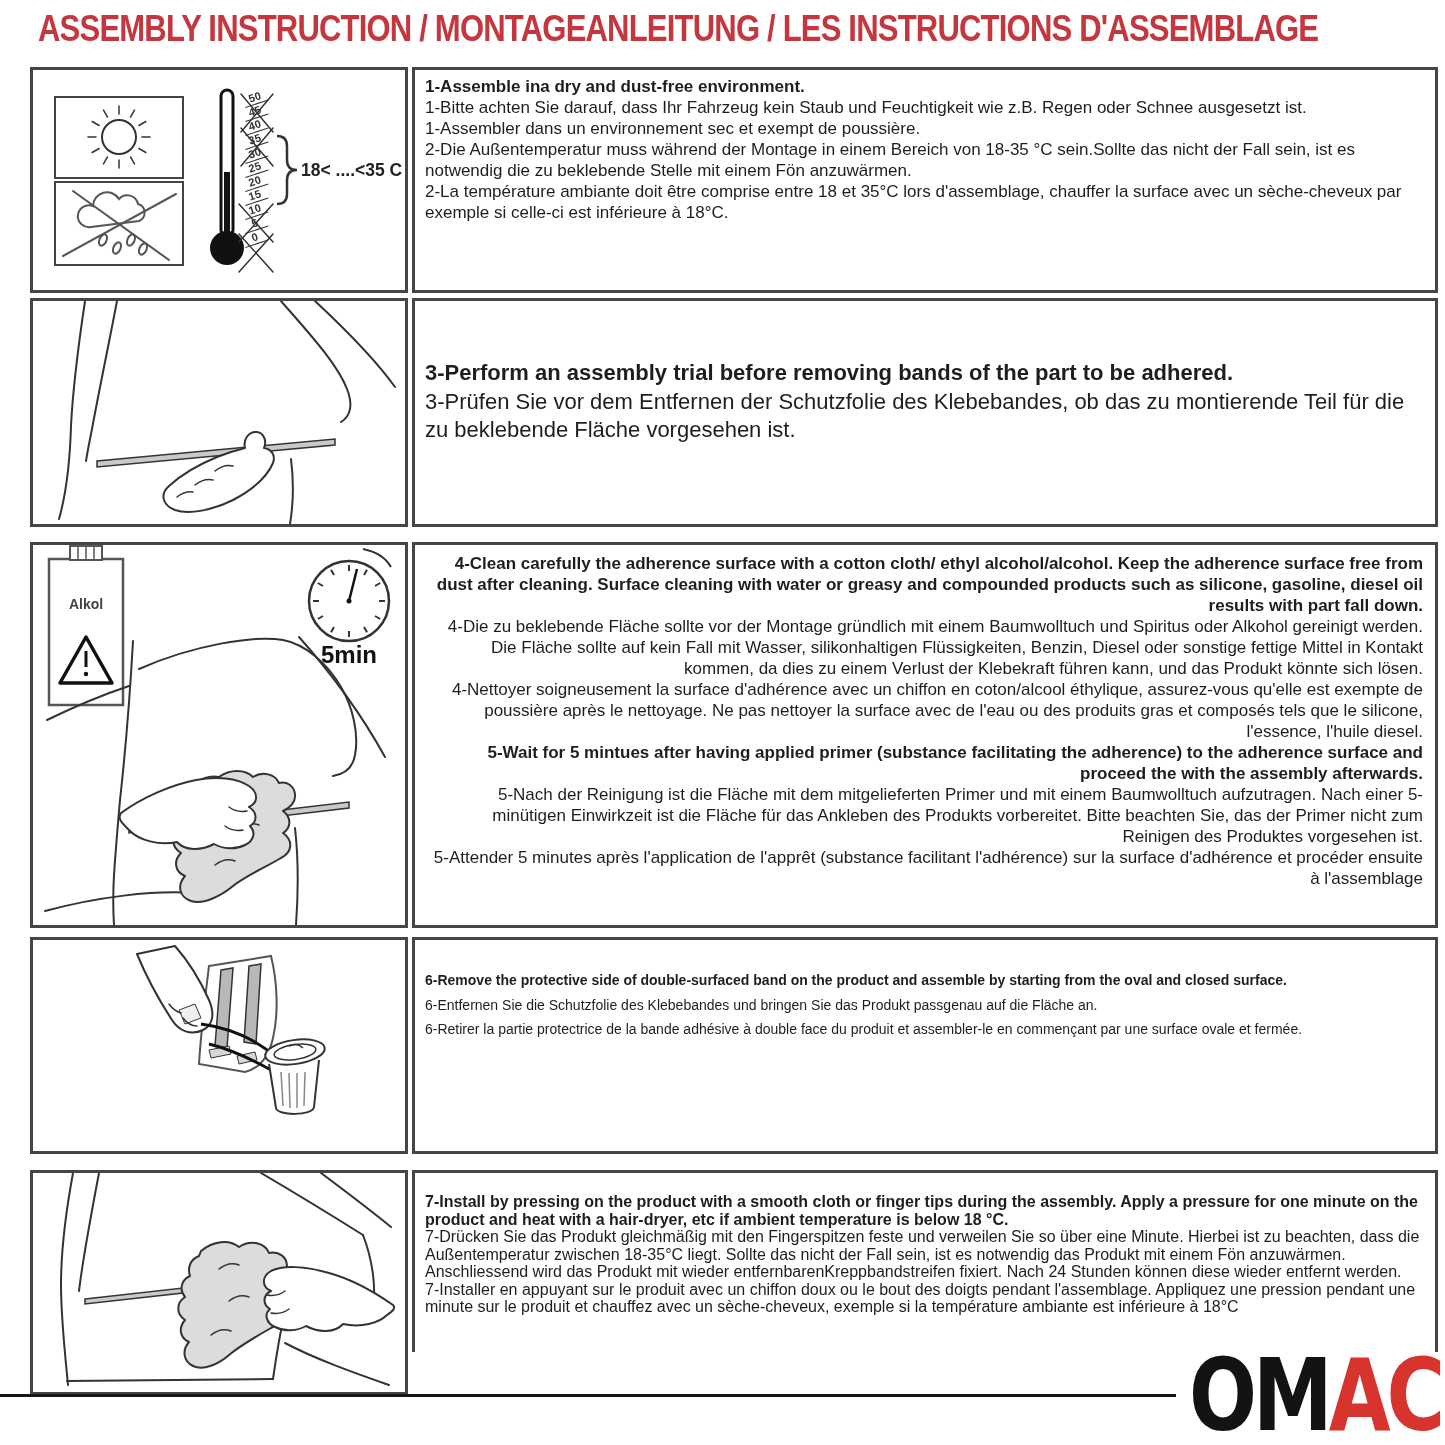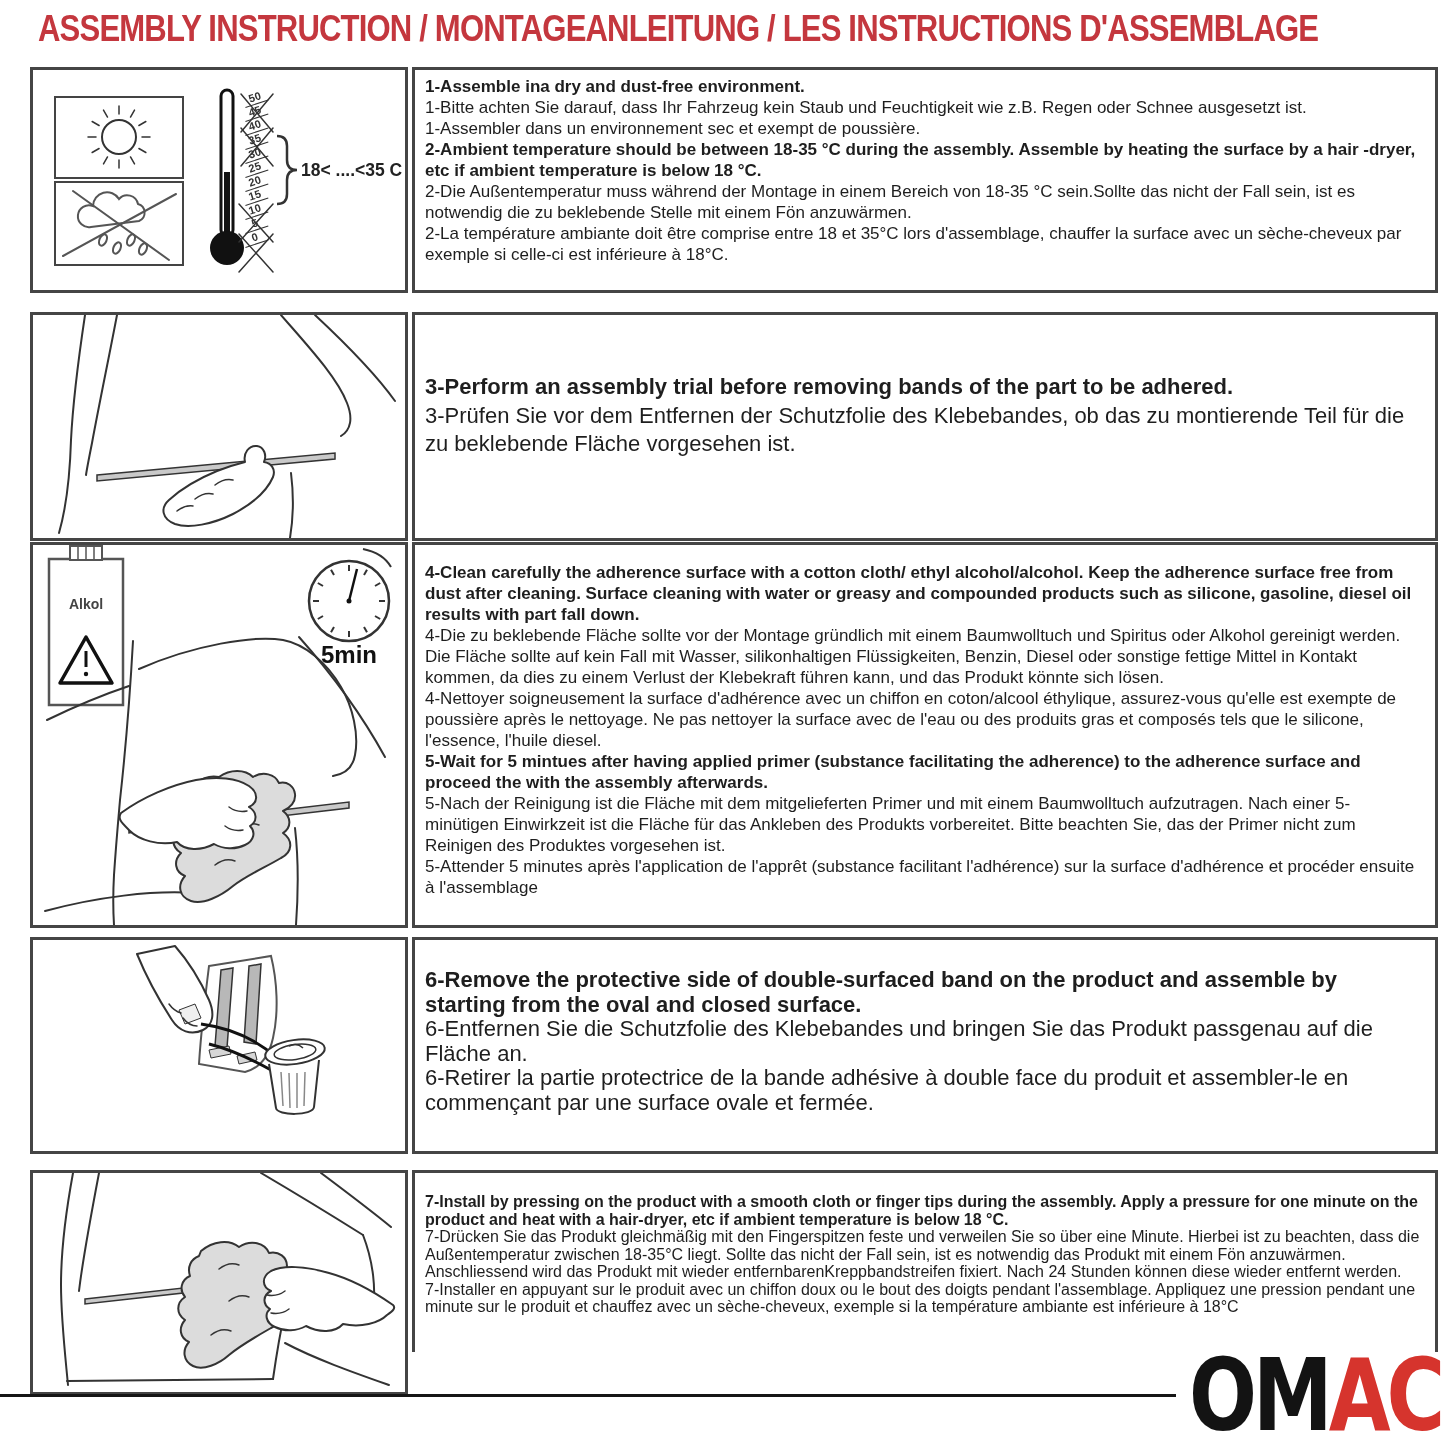--- a/index.html
+++ b/index.html
@@ -11,21 +11,21 @@
   .panel{position:absolute;top:0;left:30px;width:378px;height:100%;border:3px solid #454545;
          background:#fff;box-sizing:border-box;}
   .panel svg{display:block;width:100%;height:100%;}
   .tbox{position:absolute;top:0;left:412px;width:1026px;height:100%;border:3px solid #454545;
         background:#fff;box-sizing:border-box;padding:6px 12px 4px 10px;overflow:hidden;}
   .tbox p{margin:0;}
   .b{font-weight:700;}
   .gap{margin-top:21px;}
   .t17{font-size:17px;line-height:21px;}
   .t22{font-size:22px;line-height:28.5px;padding-top:58px;}
-  .t21{font-size:22px;line-height:24.5px;padding-top:28px;}
+  .t21{font-size:14px;line-height:24.5px;padding-top:28px;}
   .t16{font-size:16px;line-height:17.5px;padding-top:20px;}
   .openbottom{border-bottom:none;height:182px;}
   .footline{position:absolute;left:0;top:1394px;width:1176px;height:3px;background:#161616;}
   .logo{position:absolute;right:4px;top:1346px;font-family:"DejaVu Sans",sans-serif;font-weight:700;
         font-size:100px;line-height:1;letter-spacing:-5px;white-space:nowrap;
         transform:scaleX(.8);transform-origin:right top;}
   .logo .blk{color:#131313;}
   .logo .red{color:#d6342d;}
   .ln{stroke:#333;stroke-width:2;fill:none;stroke-linecap:round;}
   .ln15{stroke:#333;stroke-width:1.5;fill:none;stroke-linecap:round;}
@@ -137,27 +137,26 @@
           </g>
           <path d="M244,66 Q254,66 254,76 L254,90 Q254,100 264,100 Q254,100 254,110 L254,124 Q254,134 244,134" stroke="#333" stroke-width="2.5" fill="none"></path>
           <text x="268" y="106" font-size="17.5" font-weight="600" fill="#222">18&lt; ....&lt;35 C</text>
         </g>
       </svg>
     </div>
     <div class="tbox t17">
       <p class="b">1-Assemble ina dry and dust-free environment.</p>
       <p>1-Bitte achten Sie darauf, dass Ihr Fahrzeug kein Staub und Feuchtigkeit wie z.B. Regen oder Schnee ausgesetzt ist.</p>
       <p>1-Assembler dans un environnement sec et exempt de poussière.</p>
-      <p class="b gap">2-Ambient temperature should be between 18-35 °C  during the assembly. Assemble by heating the surface by a hair -dryer, etc if ambient temperature is below 18 °C.</p>
       <p>2-Die Außentemperatur muss während der Montage in einem Bereich von 18-35 °C  sein.Sollte das nicht der Fall sein, ist es notwendig die zu beklebende Stelle mit einem Fön anzuwärmen.</p>
       <p>2-La température ambiante doit être comprise entre 18 et 35°C lors d'assemblage, chauffer la surface avec un sèche-cheveux par exemple si celle-ci est inférieure à 18°C.</p>
     </div>
   </div>
 
-  <div class="row" style="top:312px;height:229px;">
+  <div class="row" style="top:298px;height:229px;">
     <div class="panel">
       <svg viewBox="0 0 372 223" preserveAspectRatio="none">
         <path class="ln" d="M52,0 C46,40 40,85 38,125 C37,158 34,190 26,218"></path>
         <path class="ln" d="M84,0 C76,42 66,90 59,128 C56,143 54,153 53,160"></path>
         <path class="ln" d="M248,0 C274,30 304,62 314,88 C320,103 318,115 308,121"></path>
         <path class="ln" d="M282,0 C312,28 342,58 362,86"></path>
         <path class="ln" d="M258,158 C261,182 260,205 257,223"></path>
         <polygon class="strip" points="64,160 302,138 302,144 64,166"></polygon>
         <path class="hand" d="M212,147 C210,138 216,130 224,131 C231,132 234,140 231,147 C238,148 243,154 240,162 C234,176 219,189 200,199 C180,209 156,214 142,209 C129,204 127,193 136,185 C149,173 167,163 184,156 C194,152 204,149 212,147 Z"></path>
         <path class="ln15" d="M182,170 q9,-7 18,-5"></path>
@@ -222,21 +221,21 @@
           <path class="cloth" d="M186,232 C197,224 212,224 220,232 C230,226 242,229 246,238 C254,236 261,241 262,249 C263,257 257,263 250,266 C258,272 259,282 250,288 C260,295 260,307 248,313 C233,322 214,330 200,341 C188,351 170,360 158,356 C146,352 144,340 152,331 C142,327 140,316 148,308 C138,302 138,291 147,284 C140,277 142,266 152,261 C148,252 152,244 160,241 C166,234 176,230 186,232 Z"></path>
           <path class="ln15" d="M196,252 q10,-8 20,-4" stroke="#555"></path>
           <path class="ln15" d="M206,284 q10,-8 20,-4" stroke="#555"></path>
           <path class="ln15" d="M182,320 q10,-8 20,-4" stroke="#555"></path>
           <path class="hand" d="M88,268 C110,252 138,240 163,235 C184,231 204,233 216,241 C226,248 225,258 216,262 C224,267 225,276 217,281 C223,287 221,296 212,300 C202,305 190,304 181,299 C168,306 152,306 144,297 C126,301 106,295 97,286 C89,278 84,274 88,268 Z"></path>
           <path class="ln15" d="M196,262 q8,6 18,4"></path>
           <path class="ln15" d="M192,281 q8,6 18,4"></path>
         </g>
       </svg>
     </div>
-    <div class="tbox t17" style="padding-top:17px;">
+    <div class="tbox t17" style="padding-top:8px;text-align:right;">
       <p class="b">4-Clean carefully the adherence surface with a cotton cloth/ ethyl alcohol/alcohol. Keep the adherence surface free from dust after cleaning. Surface cleaning with water or greasy and compounded products such as silicone, gasoline, diesel oil results with part fall down.</p>
       <p>4-Die zu beklebende Fläche sollte vor der Montage gründlich mit einem Baumwolltuch und Spiritus oder Alkohol gereinigt werden. Die Fläche sollte auf kein Fall mit Wasser, silikonhaltigen Flüssigkeiten, Benzin, Diesel oder sonstige fettige Mittel in Kontakt kommen, da dies zu einem Verlust der Klebekraft führen kann, und das Produkt könnte sich lösen.</p>
       <p>4-Nettoyer soigneusement la surface d'adhérence avec un chiffon en coton/alcool éthylique, assurez-vous qu'elle est exempte de poussière après le nettoyage. Ne pas nettoyer la surface avec de l'eau ou des produits gras et composés tels que le silicone, l'essence, l'huile diesel.</p>
       <p class="b gap">5-Wait for 5 mintues after having applied primer (substance facilitating the adherence) to the adherence surface and proceed the with the assembly afterwards.</p>
       <p>5-Nach der Reinigung ist die Fläche mit dem mitgelieferten Primer und mit einem Baumwolltuch aufzutragen. Nach einer 5-minütigen Einwirkzeit ist die Fläche für das Ankleben des Produkts vorbereitet. Bitte beachten Sie, das der Primer nicht zum Reinigen des Produktes vorgesehen ist.</p>
       <p>5-Attender 5 minutes après l'application de l'apprêt (substance facilitant l'adhérence) sur la surface d'adhérence et procéder ensuite à l'assemblage</p>
     </div>
   </div>
 
   <div class="row" style="top:937px;height:217px;">

